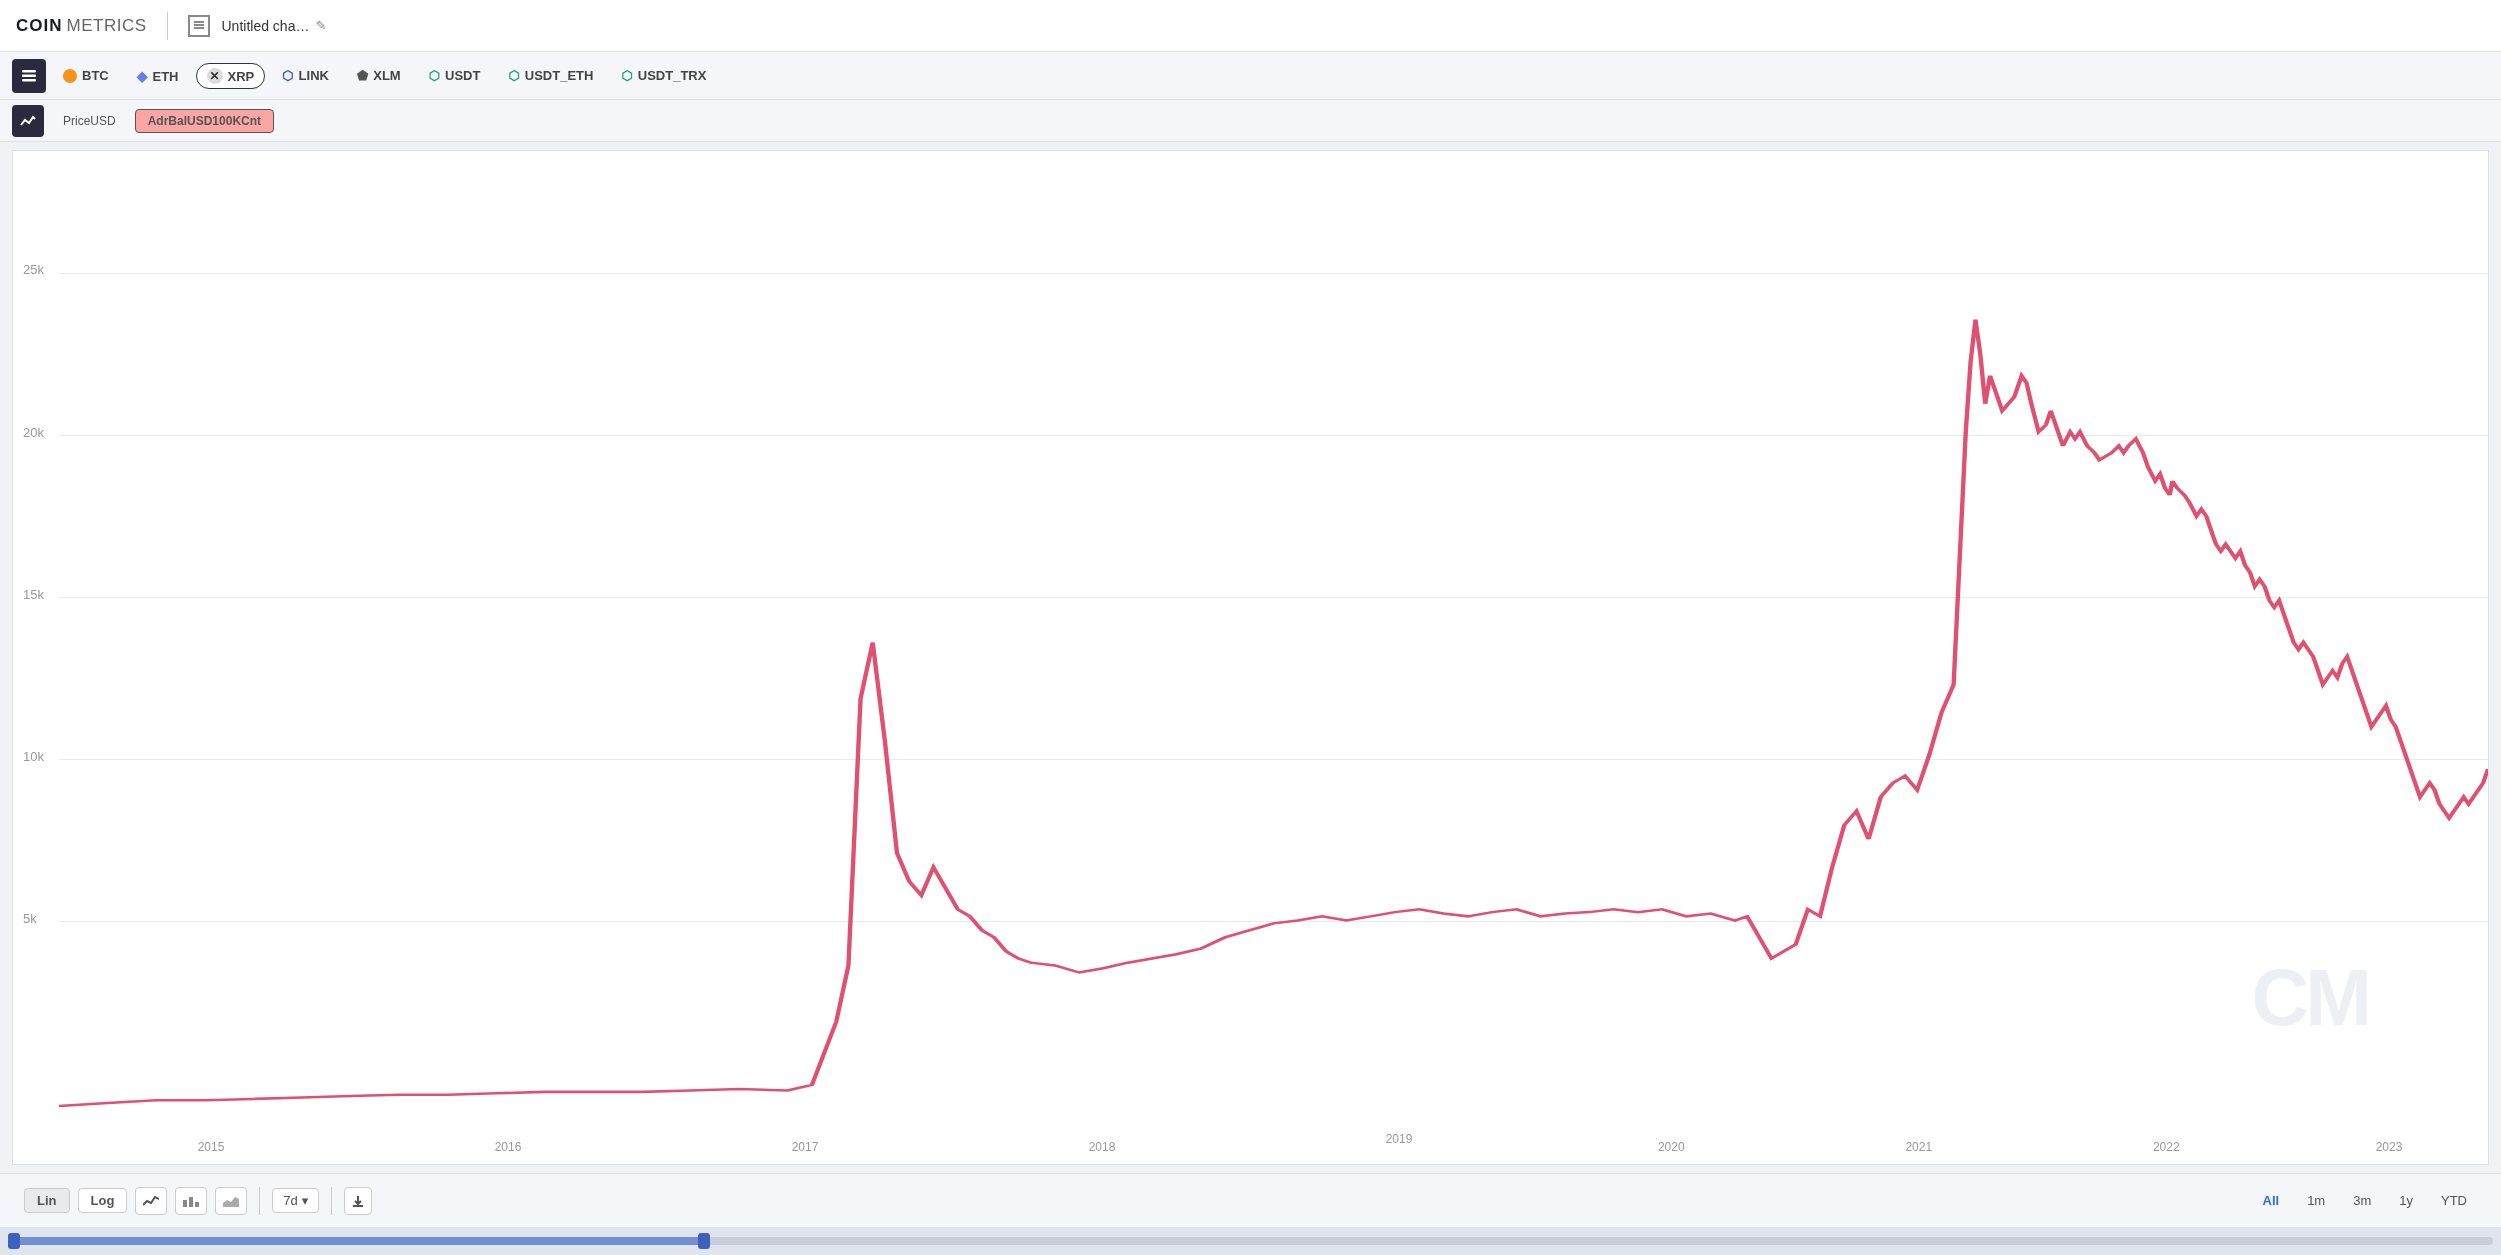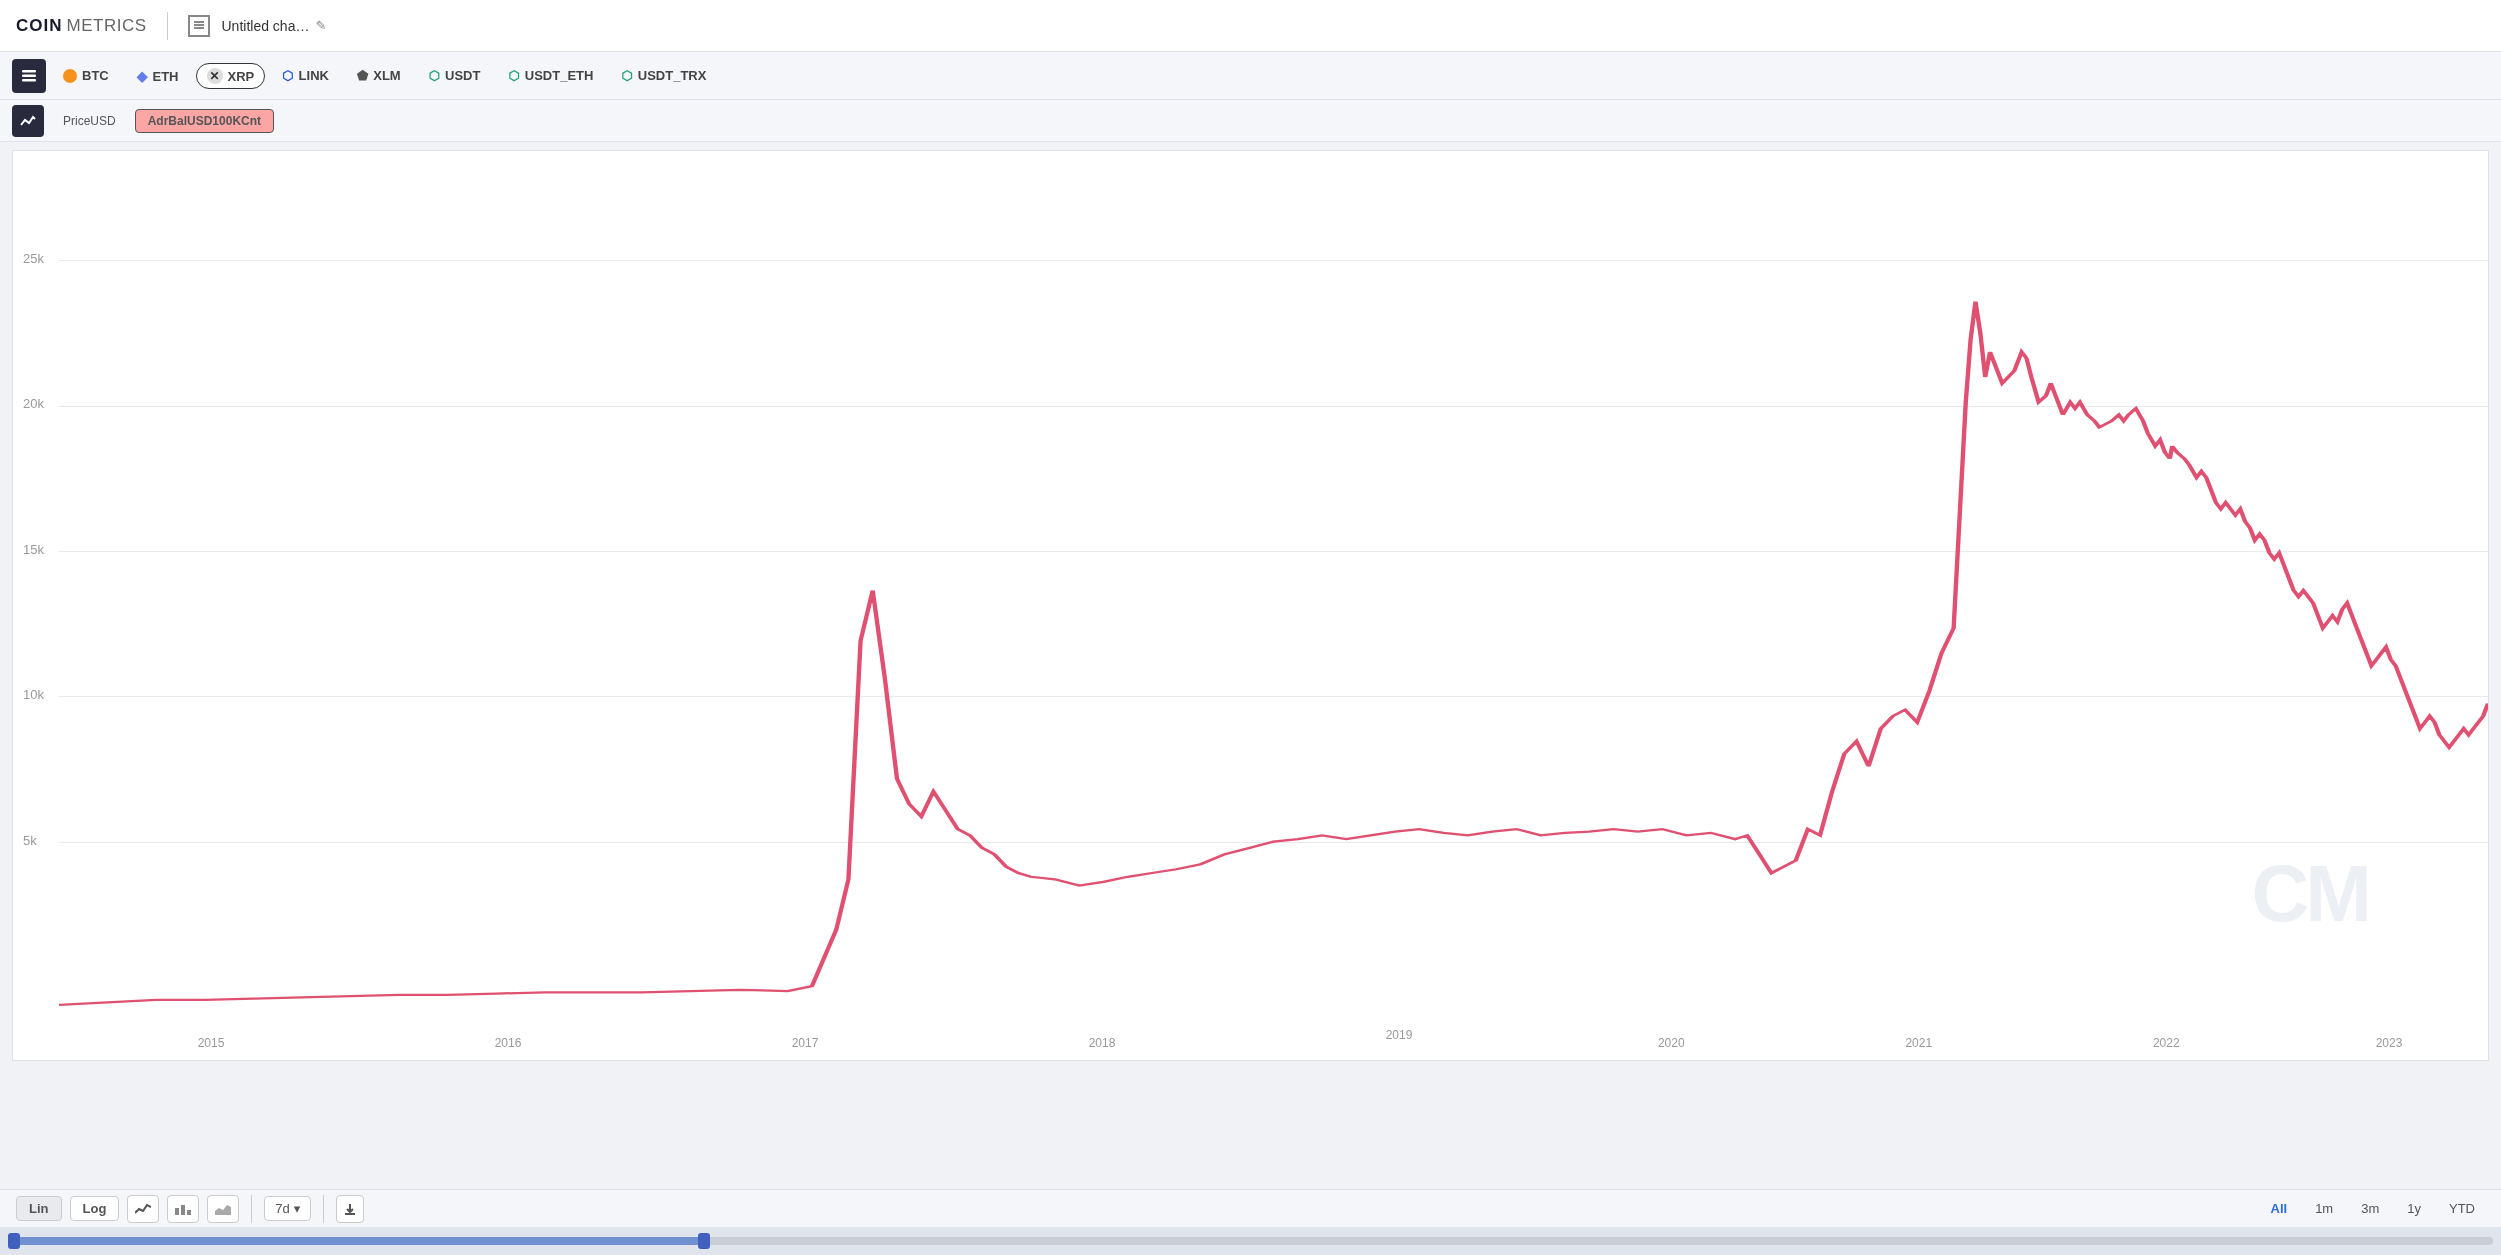--- a/index.html
+++ b/index.html
@@ -337,21 +337,21 @@
     </svg>
   </div>
   <div class="metric-tab">
     <span>PriceUSD</span>
   </div>
   <div class="metric-tab active">
     <span>AdrBalUSD100KCnt</span>
   </div>
 </div>
 
-<div id="chart-area" style="position: relative; margin: 8px 12px; background: rgb(255, 255, 255); border: 1px solid rgb(221, 225, 231); flex: 1 1 0%; height: 911px; text-align: center;">
+<div id="chart-area" style="position: relative; margin: 8px 12px; background: rgb(255, 255, 255); border: 1px solid rgb(221, 225, 231); flex: 1 1 0%; height: 1015px; text-align: center;">
 
   <div class="y-label" style="top:11%;left:10px;">25k</div>
   <div class="y-label" style="top:27%;left:10px;">20k</div>
   <div class="y-label" style="top:43%;left:10px;">15k</div>
   <div class="y-label" style="top:59%;left:10px;">10k</div>
   <div class="y-label" style="top:75%;left:10px;">5k</div>
 
   <div class="h-line" style="top:12%;left:46px;"></div>
   <div class="h-line" style="top:28%;left:46px;"></div>
   <div class="h-line" style="top:44%;left:46px;"></div>
@@ -550,21 +550,21 @@
         990,460
         992,465
         994,460
         996,455
         998,450
         1000,440
       "></polyline>
   </svg>
 </div>
 
-<div id="bottom-controls" style="position:fixed;bottom:28px;left:0;right:0;height:38px;background:#f4f6f9;border-top:1px solid #dde1e7;display:flex;align-items:center;padding:0 16px;gap:8px;z-index:10;">
+<div id="bottom-controls" style="position:fixed;bottom:28px;left:0;right:0;height:54px;background:#f4f6f9;border-top:1px solid #dde1e7;display:flex;align-items:center;padding:0 24px;gap:8px;z-index:10;">
   <button class="scale-btn active">Lin</button>
   <button class="scale-btn">Log</button>
 
   <div class="vis-btn">
     <svg width="16" height="12" viewBox="0 0 16 12">
       <polyline points="0,10 4,6 8,8 12,2 16,4" stroke="#555" stroke-width="2" fill="none"></polyline>
     </svg>
   </div>
   <div class="vis-btn">
     <svg width="16" height="12" viewBox="0 0 16 12">

